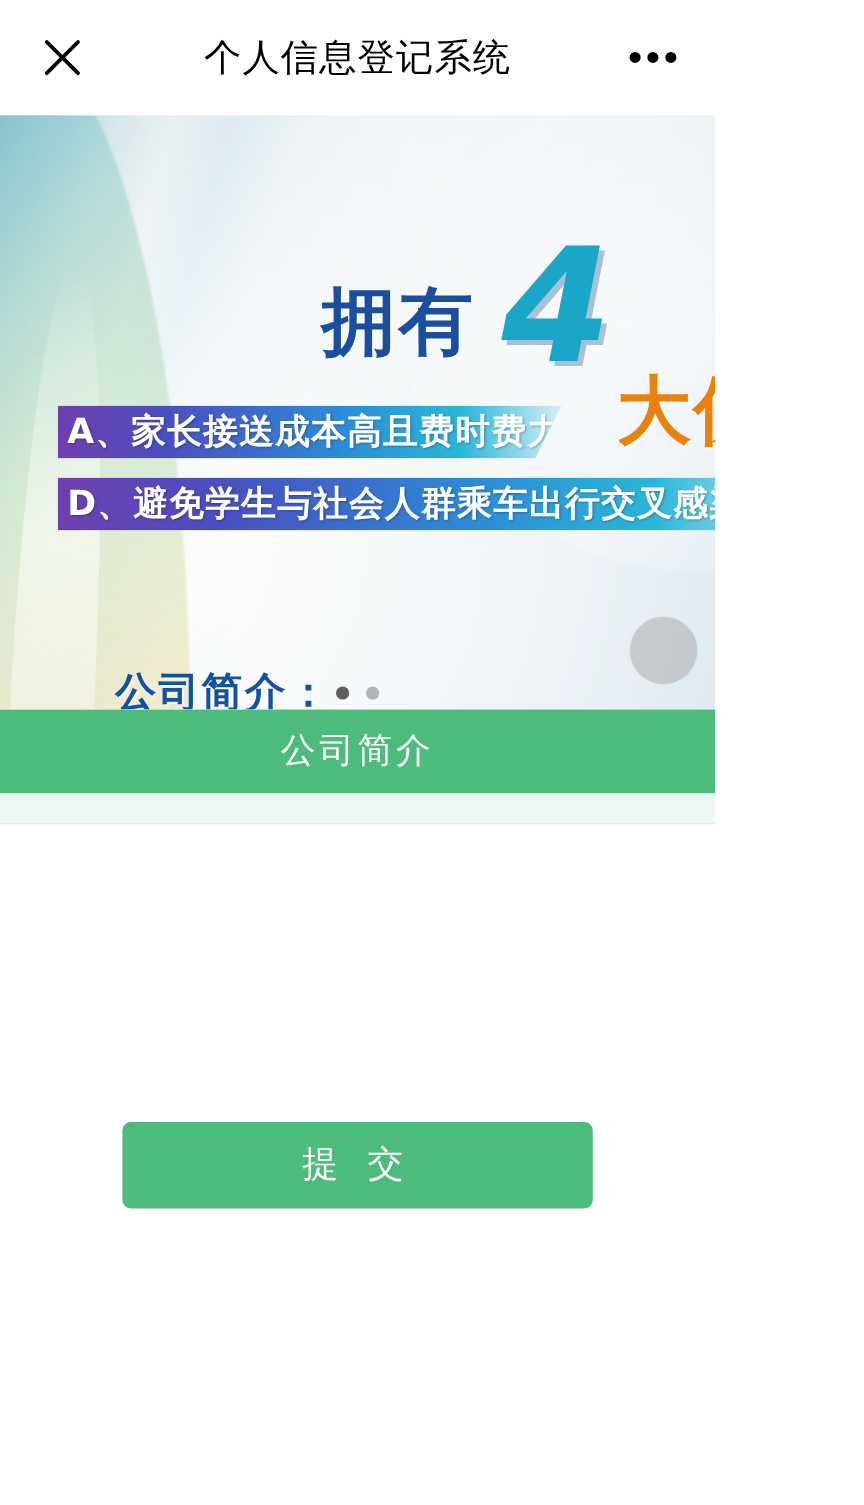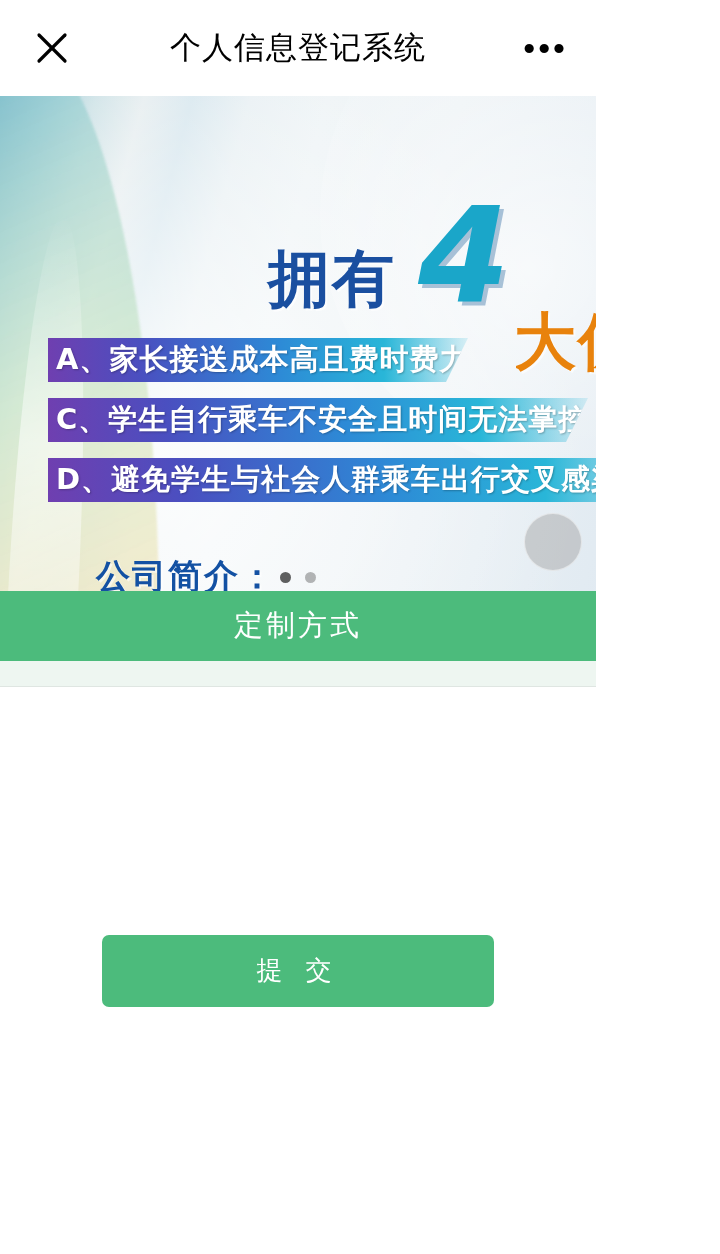--- a/index.html
+++ b/index.html
@@ -127,21 +127,20 @@
   }
   .hl-own {
     position: absolute;
     left: 268px; top: 108px;
     font-size: 62px;
     font-weight: bold;
     color: #1a4fa0;
     letter-spacing: 2px;
     text-shadow: 2px 2px 0 rgba(255,255,255,0.7);
     font-family: "DejaVu Sans", sans-serif;
-    margin-top: 11px;
   }
   .hl-four {
     position: absolute;
     left: 418px; top: 78px;
     font-size: 132px;
     font-weight: bold;
     font-style: italic;
     color: #1aa6c9;
     line-height: 120px;
     text-shadow: 4px 4px 0 rgba(20,90,150,0.35);
@@ -247,21 +246,21 @@
     display: flex;
     align-items: center;
     justify-content: center;
   }
   .submit-btn {
     width: 392px; height: 72px;
     background: #4cbb7c;
     border: none;
     border-radius: 7px;
     color: #ffffff;
-    font-size: 26px;
+    font-size: 30px;
     letter-spacing: 8px;
     font-family: "Liberation Sans", sans-serif;
     cursor: pointer;
   }
 </style>
 </head>
 <body>
 
 <div id="app">
 
@@ -285,38 +284,35 @@
       <div class="headline">
         <div class="hl-own">拥有</div>
         <div class="hl-four">4</div>
         <div class="hl-adv">大优势</div>
       </div>
 
       <div class="adv-list">
         <div class="adv-row w1">
           <div class="adv-bar">A、家长接送成本高且费时费力</div>
         </div>
-        <div class="adv-row w3">
-          <div class="adv-bar">C、学生自行乘车不安全且时间无法掌控</div>
-        </div>
         <div class="adv-row w4">
           <div class="adv-bar">D、避免学生与社会人群乘车出行交叉感染风险</div>
         </div>
       </div>
 
       <div class="sec-title" id="sec-method">公司简介：</div>
 
     </div>
 
     <div class="dots">
       <div class="dot active"></div>
       <div class="dot"></div>
     </div>
     <div class="float-ball"></div>
   </div>
 
-  <div class="green-bar">定制方式</div>
+  <div class="green-bar">公司简介</div>
   <div class="spacer-strip"></div>
 
   <div class="submit-area">
     <button class="submit-btn">提 交</button>
   </div>
 </div>
 
 </body></html>

